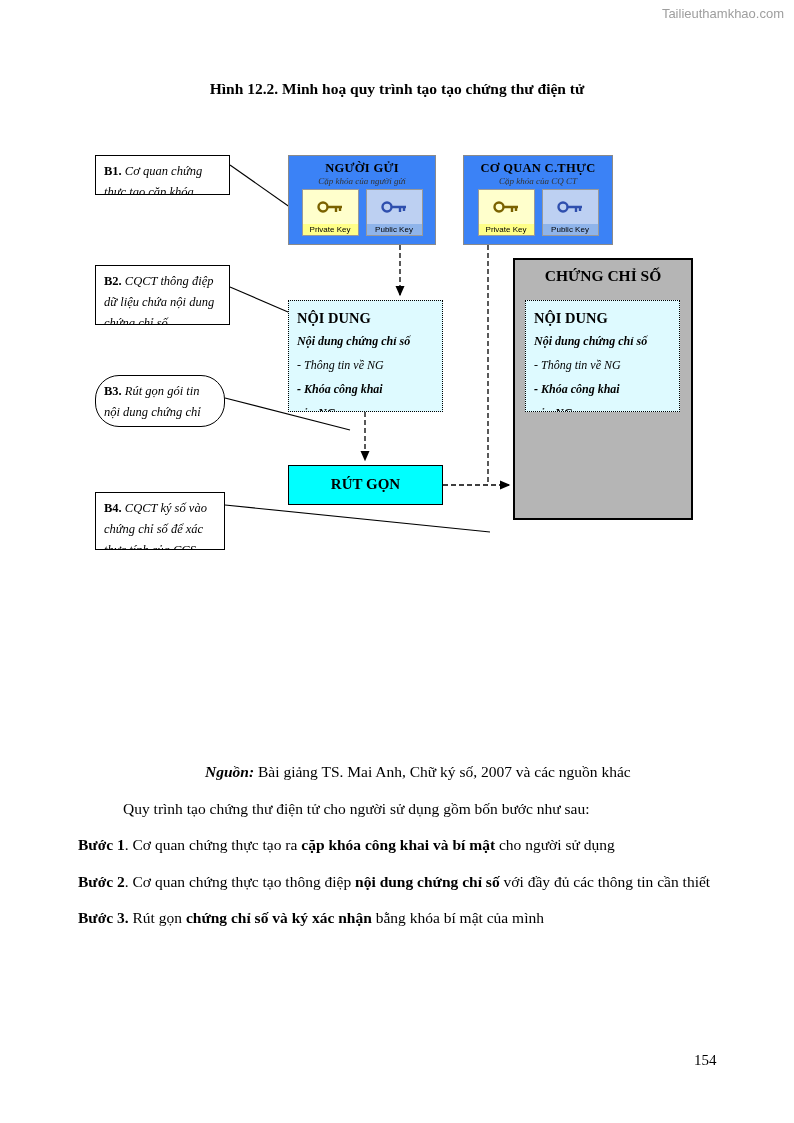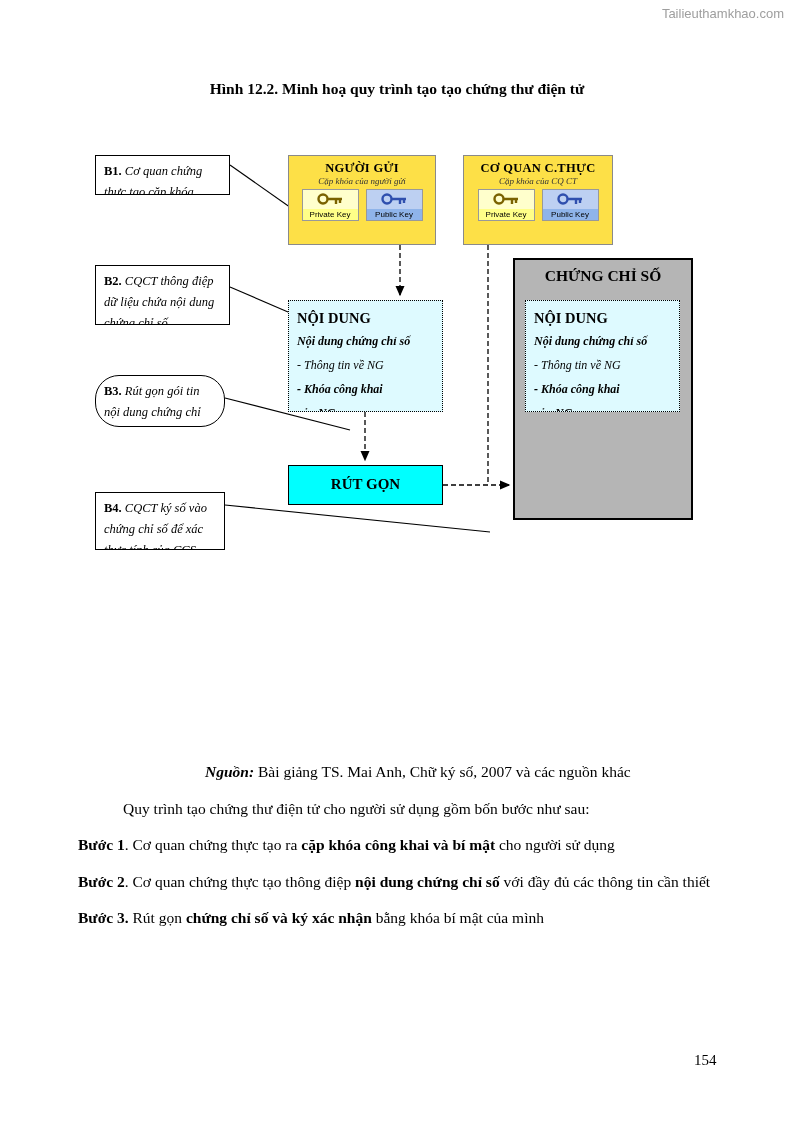--- a/index.html
+++ b/index.html
@@ -29,29 +29,29 @@
   }
   .step-box .step-label { font-weight:bold; }
   .step-box .step-text  { font-style:italic; }
   .b1 { left:95px;  top:15px;  width:135px; height:40px; }
   .b2 { left:95px;  top:125px; width:135px; height:60px; }
   .b3 { left:95px;  top:235px; width:130px; height:52px;border-radius:24px; }
   .b4 { left:95px;  top:352px; width:130px; height:58px; }
 
   .party-box {
     position:absolute; top:15px; height:90px; border:1px solid #8a8a8a;
-    background:#fde047; text-align:center; box-sizing:border-box; overflow:hidden;
+    background:#3b82f6; text-align:center; box-sizing:border-box; overflow:hidden;
   }
   .sender { left:288px; width:148px; }
   .ca     { left:463px; width:150px; }
   .party-title { font-weight:bold; font-size:12.5px; margin-top:5px; letter-spacing:0.3px; }
   .party-sub   { font-size:9px; font-style:italic; color:#333; line-height:10px; }
   .keys { display:flex; justify-content:center; gap:7px; margin-top:3px; }
   .key-card {
-    width:57px; height:32px; border:1px solid #999;
+    width:57px; height:47px; border:1px solid #999;
     display:flex; flex-direction:column; align-items:center; justify-content:flex-end;
     box-sizing:border-box;
   }
   .key-card.private { background:#ffffcc; }
   .key-card.public  { background:#bdd0f2; }
   .key-glyph { flex:1; display:flex; align-items:center; }
   .key-card.private .key-glyph { color:#7a6200; }
   .key-card.public  .key-glyph { color:#2f4fae; }
   .key-label {
     font-family:"Liberation Sans","DejaVu Sans",sans-serif;

